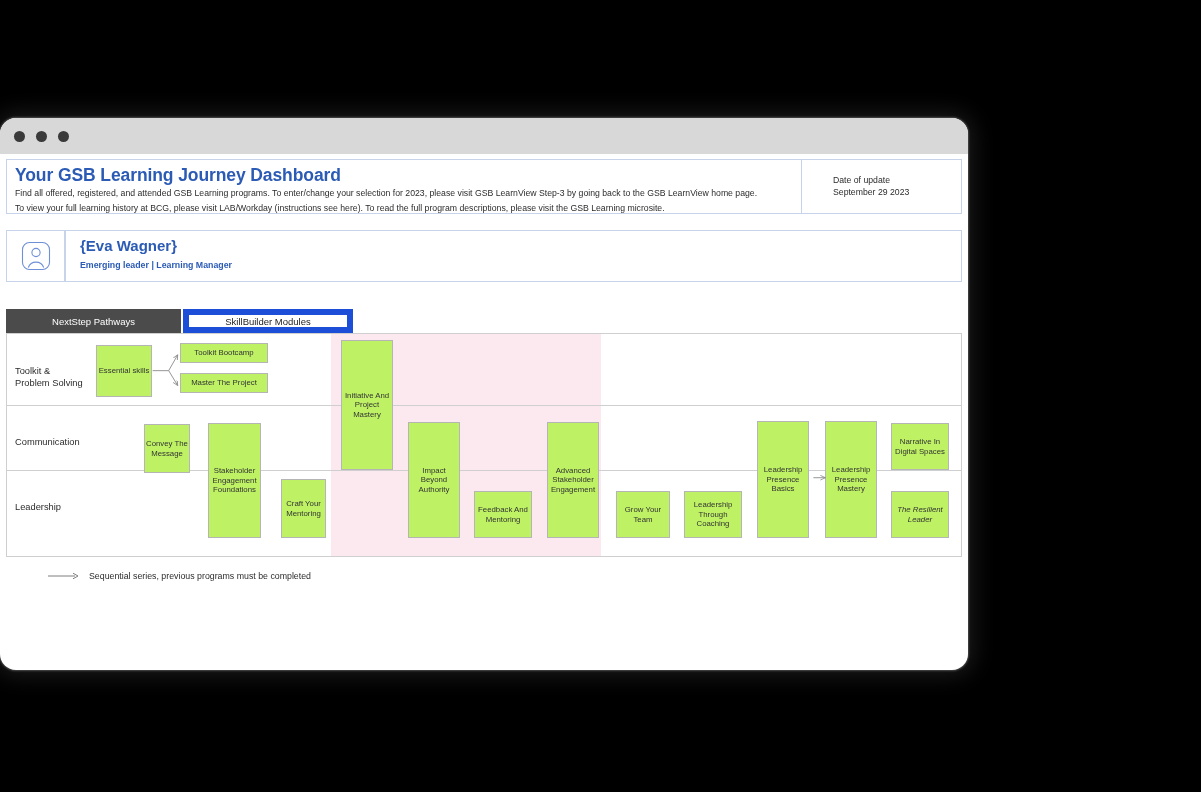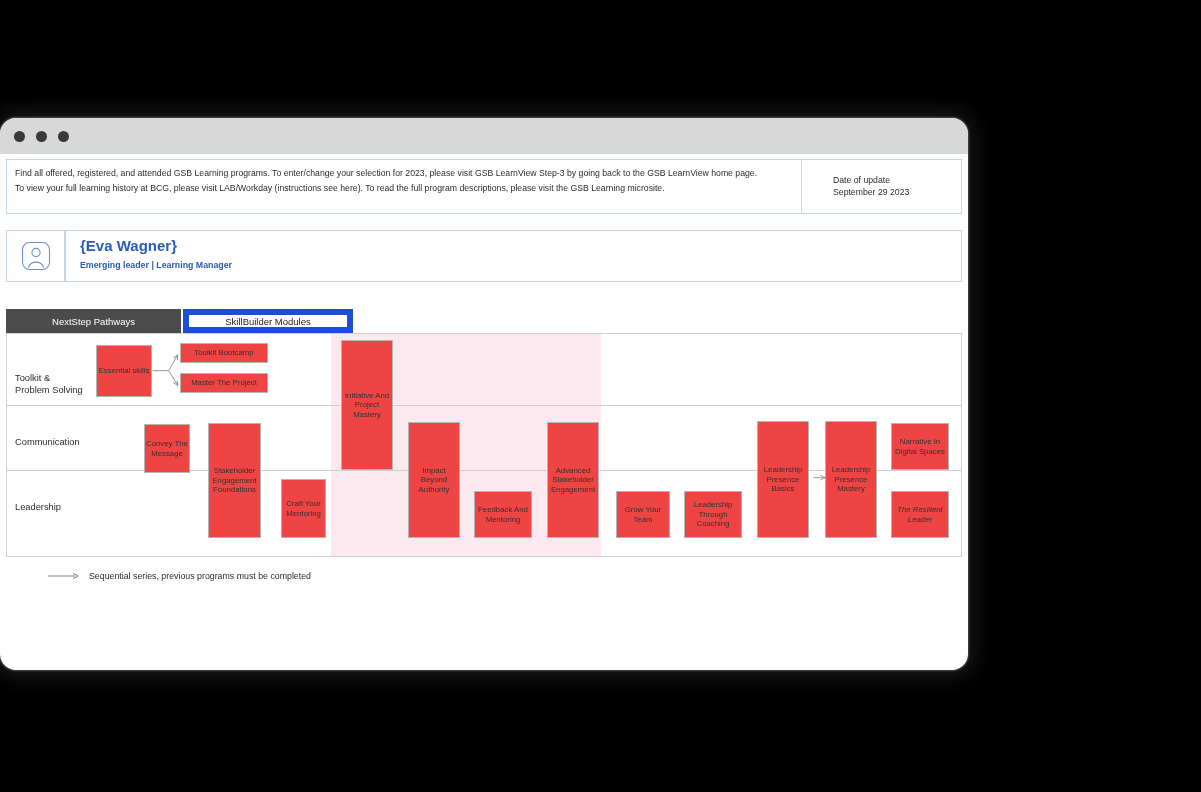--- a/index.html
+++ b/index.html
@@ -43,21 +43,21 @@
   .tab.active{width:175px;background:#4b4b4b;color:#fff;}
   .tab.inactive{width:170px;background:#fff;color:#222;border:6px solid #1d4ed8;}
 
   
   .matrix{position:relative;margin:0 6px 0 6px;border:1px solid #cfcfcf;background:#fff;height:224px;box-sizing:border-box;}
   .pinkband{position:absolute;left:324px;top:0;width:270px;height:100%;background:#fbe9ef;}
   .rowline{position:absolute;left:0;width:100%;height:1px;background:#cfcfcf;}
   .rowlabel{position:absolute;font-size:9.3px;color:#2b2b2b;line-height:12px;}
 
   .node{
-    position:absolute;background:#ef4444;border:1px solid #b5b5b5;
+    position:absolute;background:#bef264;border:1px solid #b5b5b5;
     display:flex;align-items:center;justify-content:center;text-align:center;
     font-size:7.8px;color:#333;line-height:9.6px;box-sizing:border-box;padding:1px;
   }
 
   .svg-layer{position:absolute;left:0;top:0;width:100%;height:100%;pointer-events:none;}
 
   
   .legend{margin:14px 0 0 48px;display:flex;align-items:center;gap:9px;}
   .legend-text{font-size:8.8px;color:#2b2b2b;}
 </style>
@@ -69,20 +69,21 @@
   <div id="titlebar">
     <span class="dot"></span>
     <span class="dot"></span>
     <span class="dot"></span>
   </div>
 
   <div id="content">
 
     <div class="hdr">
       <div class="hdr-left">
+        <div class="hdr-title">Your GSB Learning Journey Dashboard</div>
         <div class="hdr-desc">Find all offered, registered, and attended GSB Learning programs. To enter/change your selection for 2023, please visit GSB LearnView Step-3 by going back to the GSB LearnView home page.</div>
         <div class="hdr-desc">To view your full learning history at BCG, please visit LAB/Workday (instructions see here). To read the full program descriptions, please visit the GSB Learning microsite.</div>
       </div>
       <div class="hdr-right">
         <div>Date of update</div>
         <div>September 29 2023</div>
       </div>
     </div>
 
     <div class="profile">
@@ -104,21 +105,21 @@
       <div class="tab inactive">SkillBuilder Modules</div>
     </div>
 
     <div class="matrix">
 
       <div class="pinkband"></div>
 
       <div class="rowline" style="top:71px;"></div>
       <div class="rowline" style="top:136px;"></div>
 
-      <div class="rowlabel" style="left:8px;top:38px;white-space:pre;">Toolkit &amp;
+      <div class="rowlabel" style="left:8px;top:31px;white-space:pre;">Toolkit &amp;
 Problem Solving</div>
       <div class="rowlabel" style="left:8px;top:102px;">Communication</div>
       <div class="rowlabel" style="left:8px;top:167px;">Leadership</div>
 
       <div class="node" style="left:89px;top:11px;width:56px;height:52px;">Essential skills</div>
       <div class="node" style="left:173px;top:9px;width:88px;height:20px;">Toolkit Bootcamp</div>
       <div class="node" style="left:173px;top:39px;width:88px;height:20px;">Master The Project</div>
 
       <div class="node" style="left:137px;top:90px;width:46px;height:49px;">Convey The Message</div>
       <div class="node" style="left:201px;top:89px;width:53px;height:115px;">Stakeholder Engagement Foundations</div>

